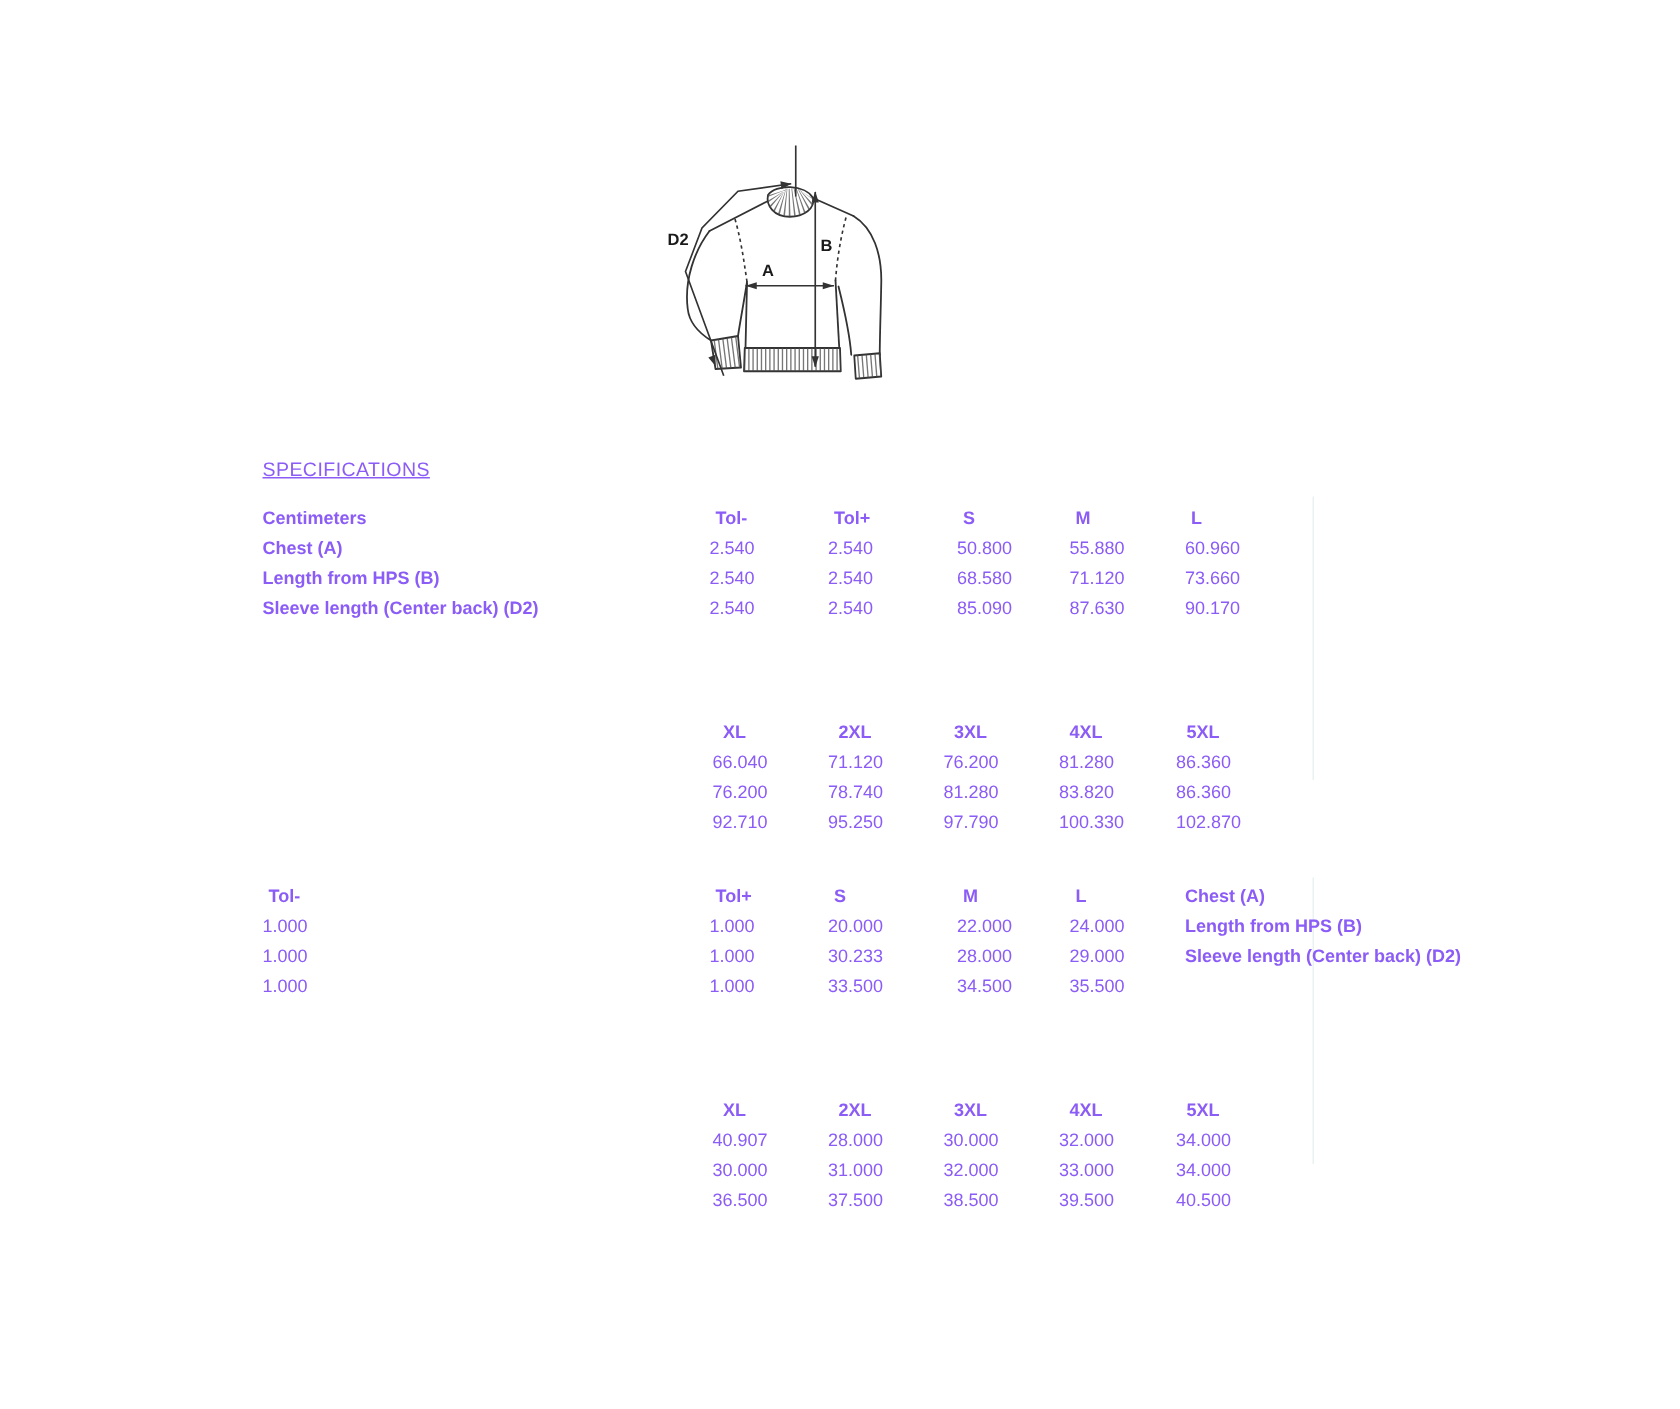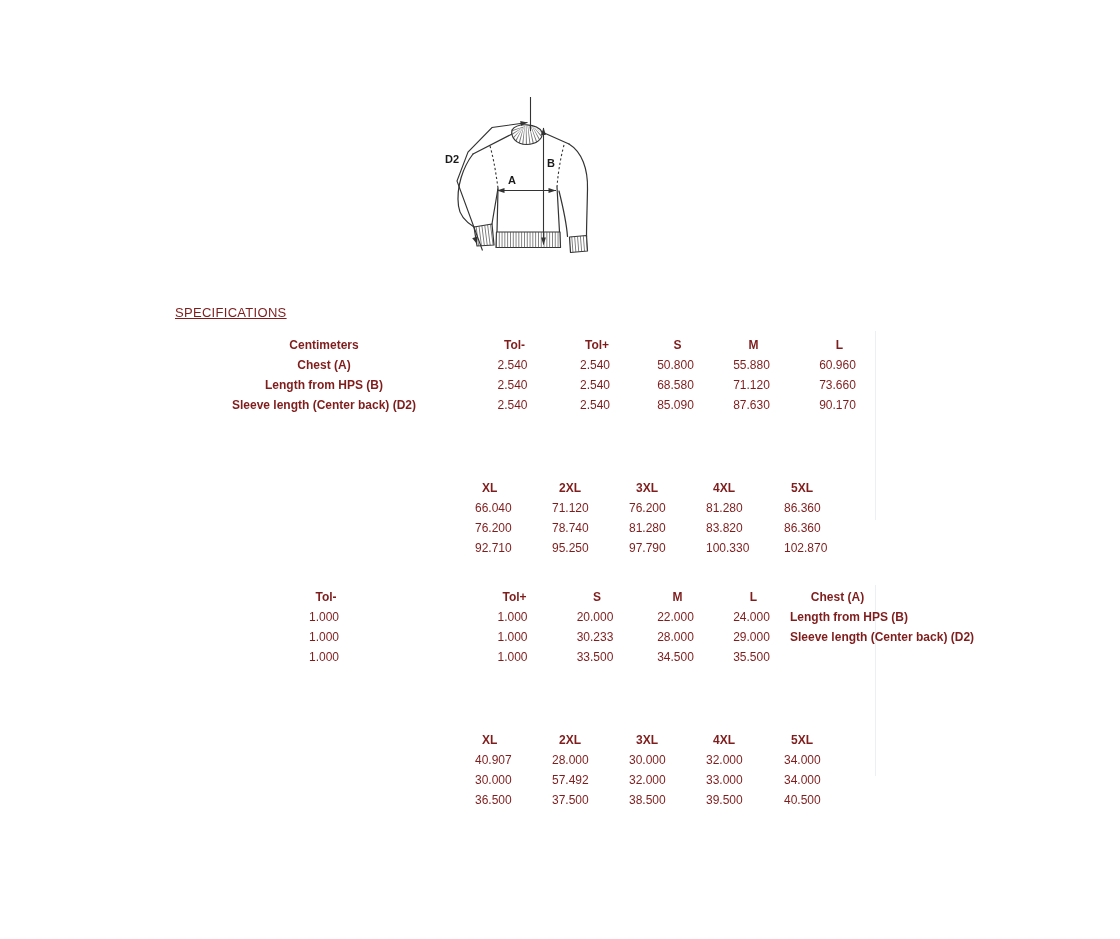--- a/index.html
+++ b/index.html
@@ -1,29 +1,29 @@
 <!DOCTYPE html>
 <html><head>
 <meta charset="utf-8">
 <style>
   html,body { margin:0; padding:0; background:#ffffff; }
   .page {
     position:relative; width:1120px; height:939px; background:#ffffff;
-    font-family:"Liberation Sans", sans-serif; color:#7f1d1d; overflow:hidden;
+    font-family:"Liberation Sans", sans-serif; color:#8b5cf6; overflow:hidden;
   }
   .spec-title {
     position:absolute; left:175px; top:305px;
     font-size:13px; font-weight:normal; text-decoration:underline;
     letter-spacing:0.3px; line-height:16px; white-space:nowrap;
   }
   .grid {
     position:absolute; left:175px; display:grid;
     font-size:12px; line-height:20px; white-space:nowrap;
   }
-  .grid.primary  { grid-template-columns:298px 79px 86px 75px 77px 95px;text-align:center; }
+  .grid.primary  { grid-template-columns:298px 79px 86px 75px 77px 95px; }
   .grid.extended { grid-template-columns:300px 77px 77px 77px 78px 95px; }
   .cell { overflow:visible; }
   .b { font-weight:bold; }
   .primary  .hdr { padding-left:4px; }
   .extended .hdr { padding-left:7px;margin-top:44px; }
   .table-edge {
     position:absolute; left:875px; width:1px; background:#eaf1f3;
   }
   .diagram { position:absolute; left:430px; top:88px; }
 </style>
@@ -219,21 +219,21 @@
 
     <div class="cell"></div>
     <div class="cell">40.907</div>
     <div class="cell">28.000</div>
     <div class="cell">30.000</div>
     <div class="cell">32.000</div>
     <div class="cell">34.000</div>
 
     <div class="cell"></div>
     <div class="cell">30.000</div>
-    <div class="cell">57.492</div>
+    <div class="cell">31.000</div>
     <div class="cell">32.000</div>
     <div class="cell">33.000</div>
     <div class="cell">34.000</div>
 
     <div class="cell"></div>
     <div class="cell">36.500</div>
     <div class="cell">37.500</div>
     <div class="cell">38.500</div>
     <div class="cell">39.500</div>
     <div class="cell">40.500</div>

